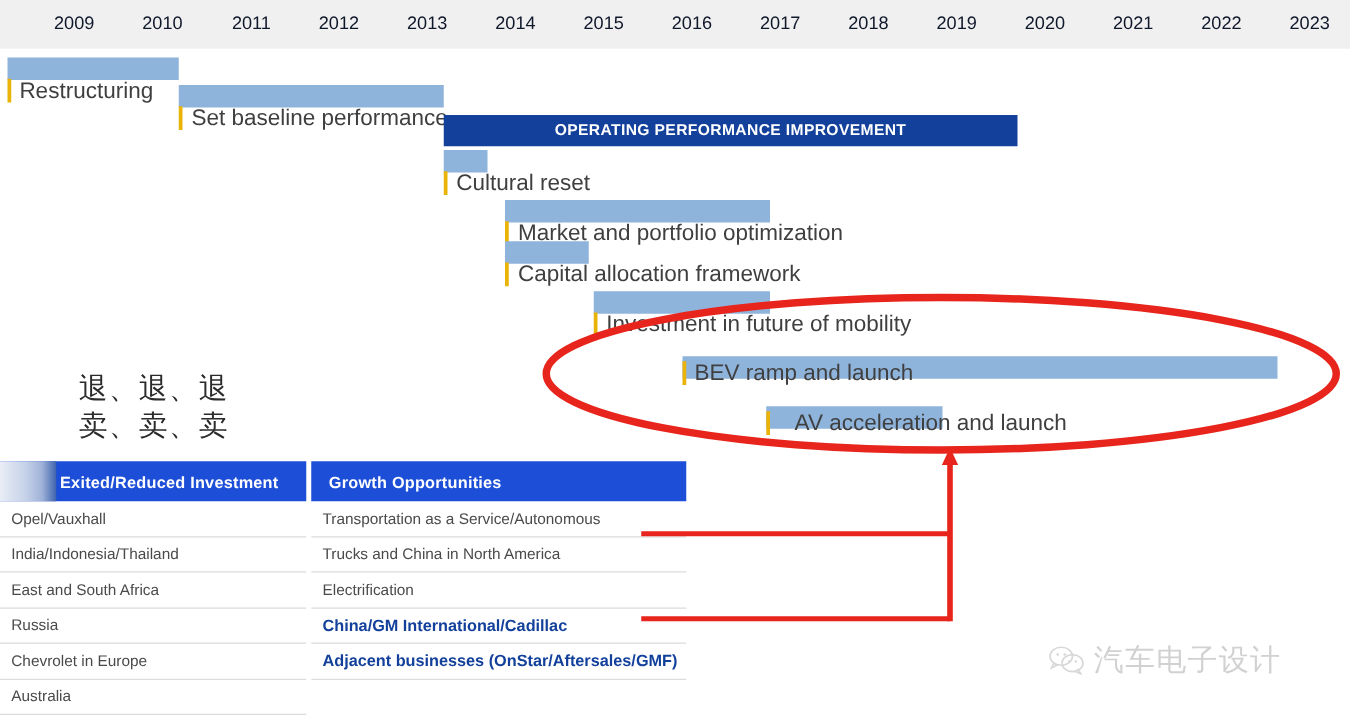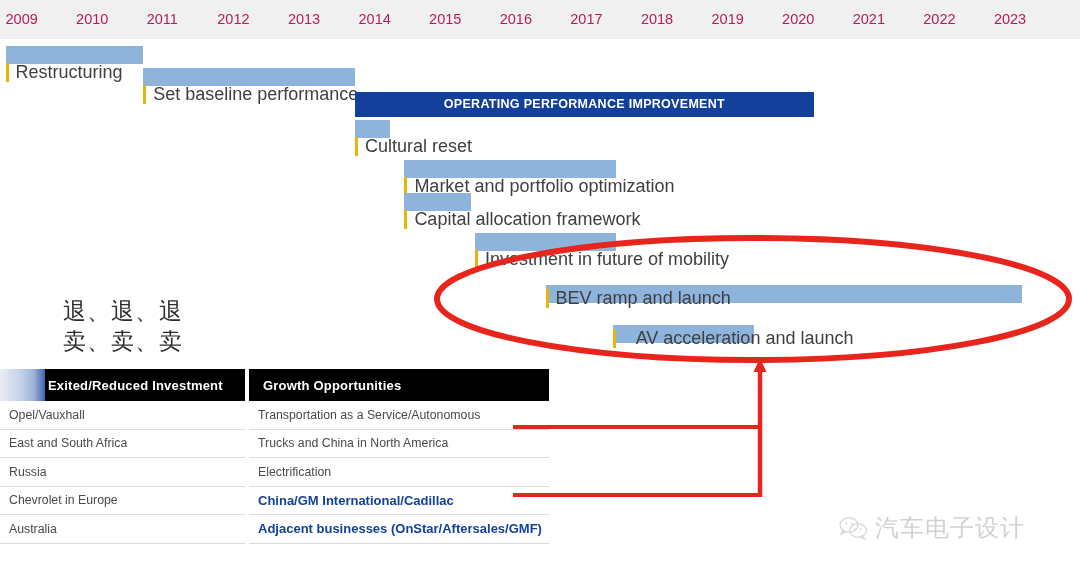--- a/index.html
+++ b/index.html
@@ -19,23 +19,23 @@
   
   .year-ruler {
     position: absolute; left: 0; top: 0;
     width: 1080px; height: 39px;
     background: #f0f0f0;
     border-bottom: 1px solid #ffffff;
   }
   .year-tick {
     position: absolute; top: 0;
     height: 39px; line-height: 39px;
-    text-align: left;
+    text-align: right;
     font-size: 14.5px;
-    color: #be185d;
+    color: #0f172a;
     width: 70px;
     white-space: nowrap;
   }
 
   
   .gantt { position: absolute; left: 0; top: 39px; width: 1080px; height: 330px; }
   .bar {
     position: absolute;
     height: 18px;
     background: #8fb4dc;
@@ -72,21 +72,21 @@
     line-height: 30px;
     color: #2b2b2b;
     white-space: pre;
     letter-spacing: 1px;
   }
 
   
   .tbl { position: absolute; }
   .tbl-head {
     height: 32px;
-    background: #000000;
+    background: #1d4ed8;
     color: #ffffff;
     font-size: 13px;
     font-weight: bold;
     display: flex; align-items: center;
     padding-left: 14px;
     box-sizing: border-box;
     letter-spacing: 0.2px;
   }
   .tbl-head-pad {
     position: absolute;
@@ -175,20 +175,23 @@
   <div class="tbl" style="left:0px; top:369px; width:245px;">
     <div class="tbl-head" style="position:relative; padding-left:48px;">
       <div class="tbl-head-pad"></div>
       <span style="position:relative; z-index:2;">Exited/Reduced Investment</span>
     </div>
     <div id="tbl0-rows">
         <div class="tbl-row">
           <span>Opel/Vauxhall</span>
         </div>
         <div class="tbl-row">
+          <span>India/Indonesia/Thailand</span>
+        </div>
+        <div class="tbl-row">
           <span>East and South Africa</span>
         </div>
         <div class="tbl-row">
           <span>Russia</span>
         </div>
         <div class="tbl-row">
           <span>Chevrolet in Europe</span>
         </div>
         <div class="tbl-row">
           <span>Australia</span>

